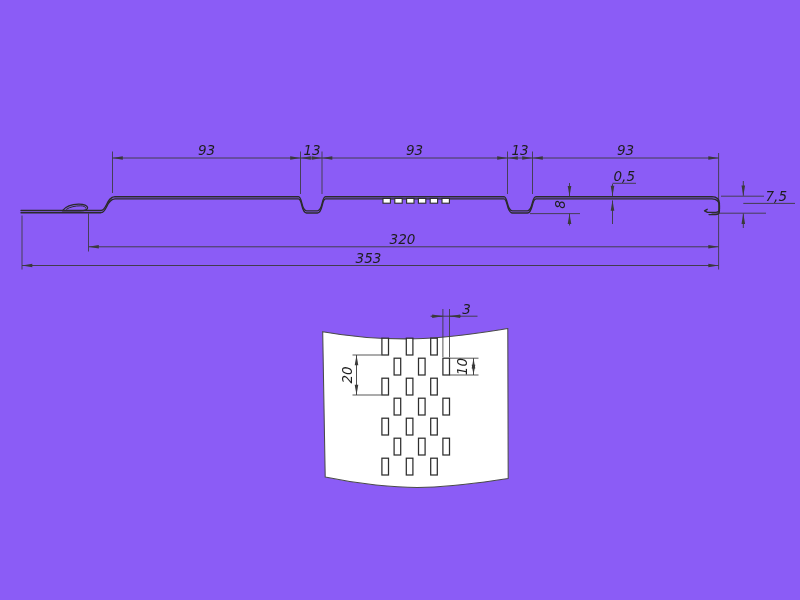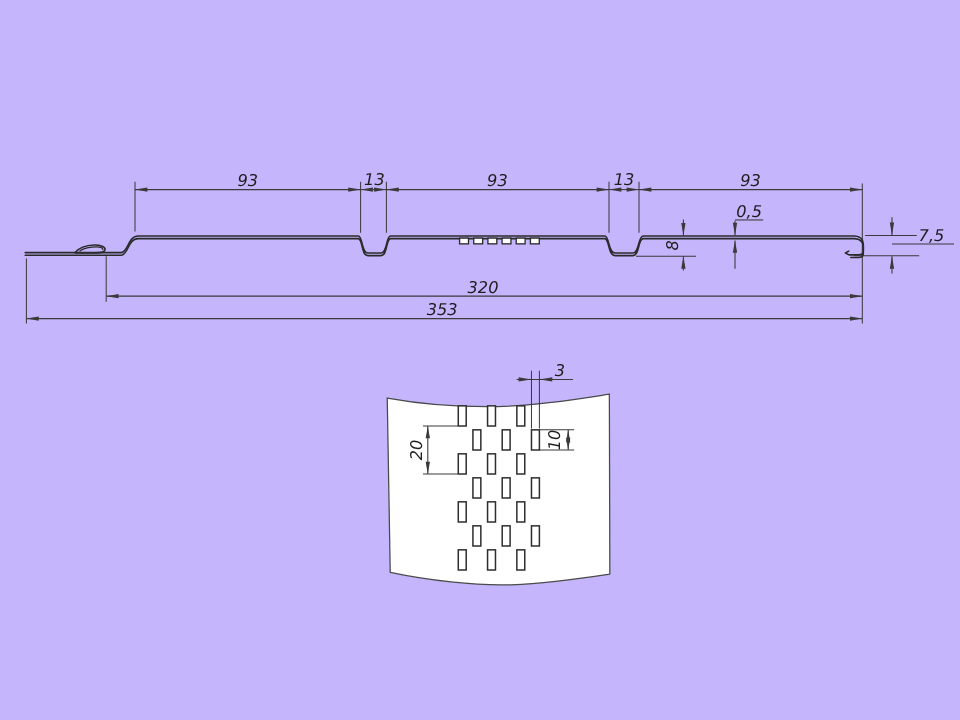--- a/index.html
+++ b/index.html
@@ -1,19 +1,19 @@
 <!DOCTYPE html>
 <html><head>
 <meta charset="utf-8">
 <style>
   html,body{margin:0;padding:0;background:#ffffff;}
   .canvas{
     position:relative;
     width:800px;height:600px;
-    background:#c4b5fd;
+    background:#8b5cf6;
     font-family:"DejaVu Sans", sans-serif;
     overflow:hidden;
     text-decoration:underline;
   }
   svg{display:block;}
   .dim-text{
     font-family:"DejaVu Sans", sans-serif;
     font-style:italic;
     font-size:13.5px;
     fill:#1e1e1e;

